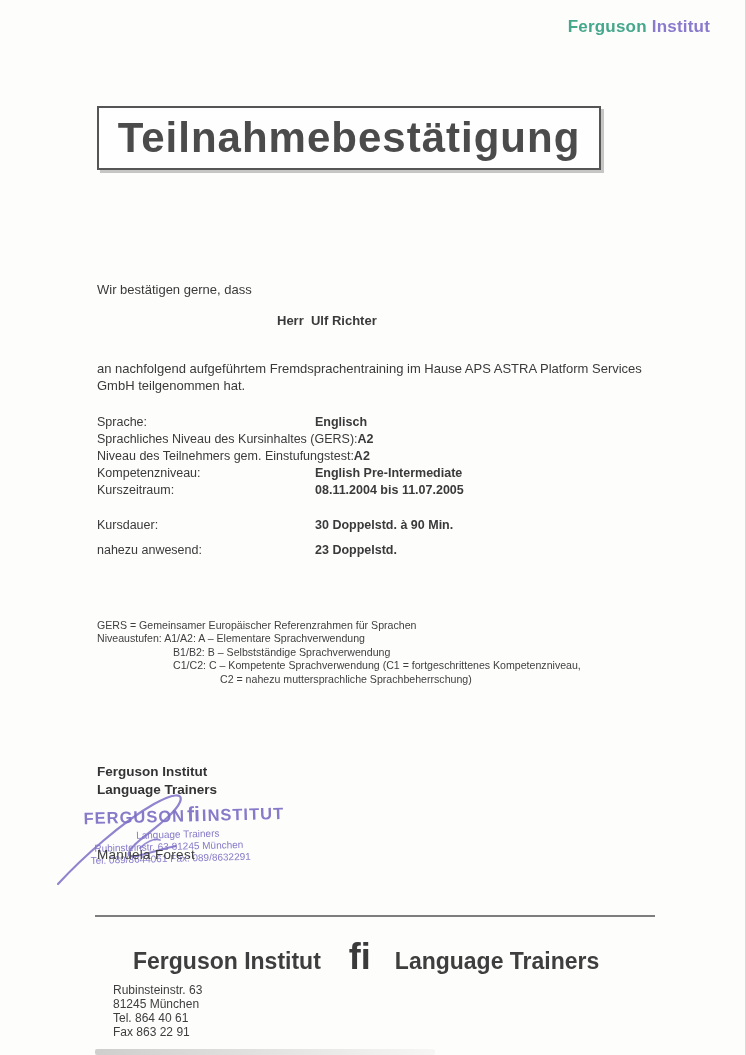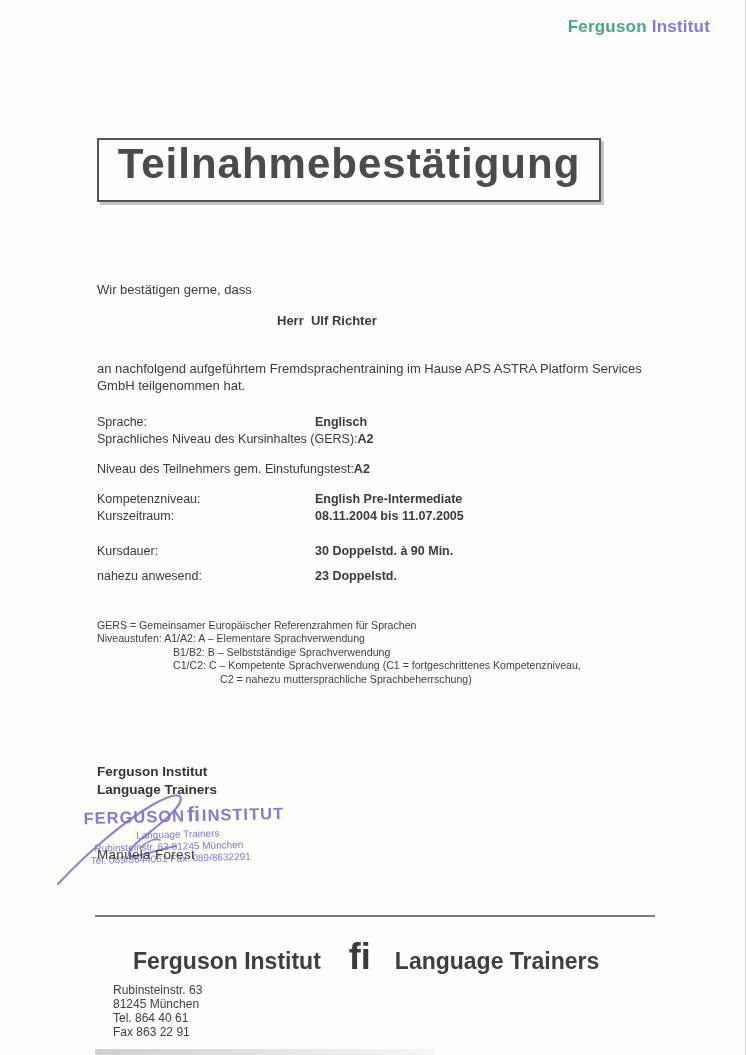--- a/index.html
+++ b/index.html
@@ -9,38 +9,38 @@
     font-family:"Liberation Sans", sans-serif; color:#3a3a3a;
     box-shadow: inset -1px 0 0 #d8d8d6;
   }
   
   .brand-top { position:absolute; top:17px; right:36px; font-size:17px; font-weight:bold; letter-spacing:.2px; }
   .brand-top .b1 { color:#45a78b; }
   .brand-top .b2 { color:#8a7ace; margin-left:5px; }
 
   
   .title-box {
-    position:absolute; left:97px; top:138px; width:500px; height:60px;
+    position:absolute; left:97px; top:106px; width:500px; height:60px;
     background:#fefefe; border:2px solid #555;
     box-shadow:3px 3px 0 rgba(130,130,130,.45);
-    display:flex; align-items:flex-start; justify-content:center;
+    display:flex; align-items:center; justify-content:center;
   }
   .title-text { font-size:42px; font-weight:bold; color:#4b4b4b; letter-spacing:1px; white-space:nowrap; }
 
   .txt { position:absolute; font-size:13px; line-height:17px; }
   .intro-line1 { left:97px; top:281px; }
   .name-line { left:277px; top:312px; font-weight:bold; white-space:pre; }
   .intro-par { left:97px; top:360px; width:548px; }
 
   
   .details { position:absolute; left:97px; top:414px; font-size:12.5px; line-height:17px; }
   .drow { white-space:nowrap; }
   .drow .lbl { display:inline-block; min-width:218px; }
   .drow .val { font-weight:bold; }
-  .gap-md { margin-top:13px; }
+  .gap-md { }
   .gap-lg { margin-top:18px; }
   .gap-sm { margin-top:8px; }
 
   
   .footnote { position:absolute; left:97px; top:619px; font-size:10.6px; line-height:13.4px; color:#3f3f3f; }
   .fn-ind1 { padding-left:76px; }
   .fn-ind2 { padding-left:123px; }
 
   
   .sig-org { position:absolute; left:97px; top:763px; font-size:13.5px; font-weight:bold; line-height:17.5px; color:#343434; }

